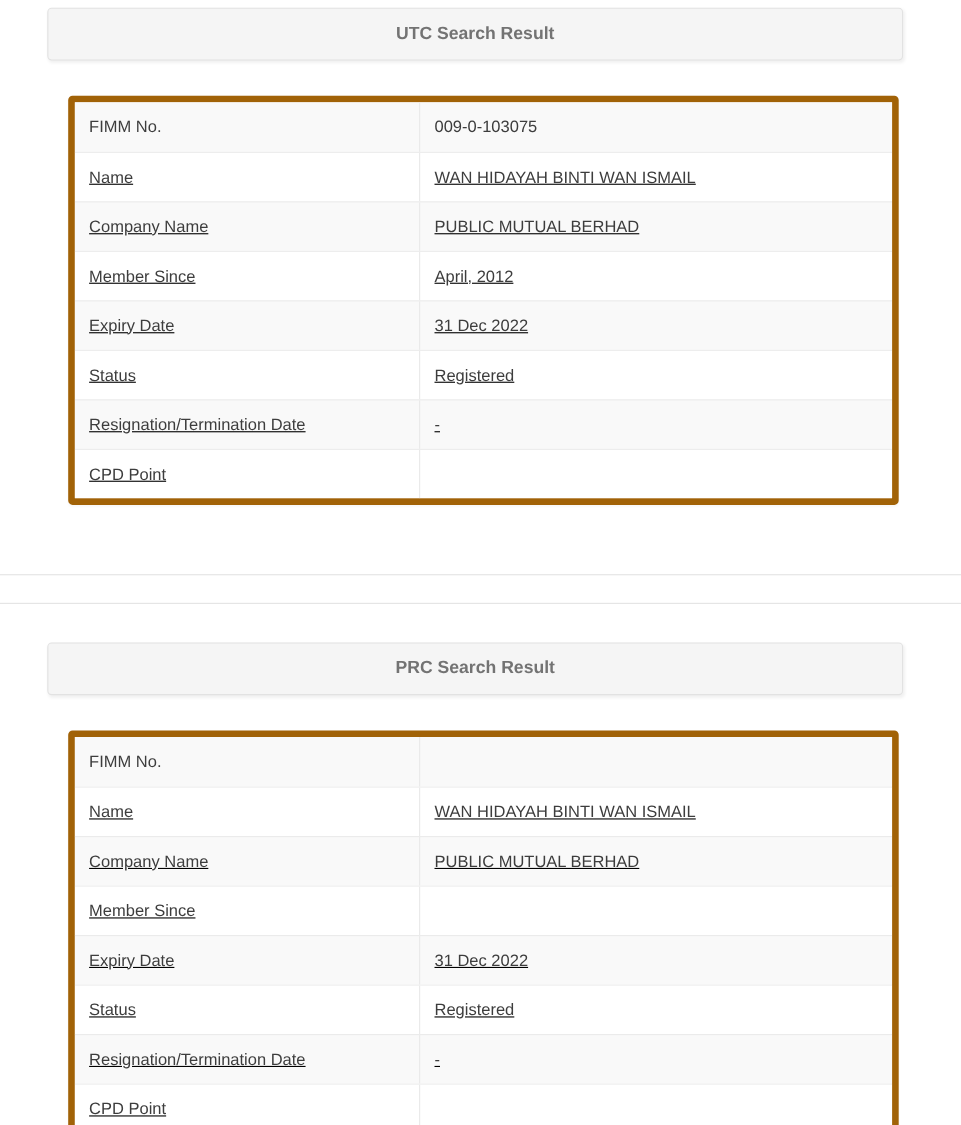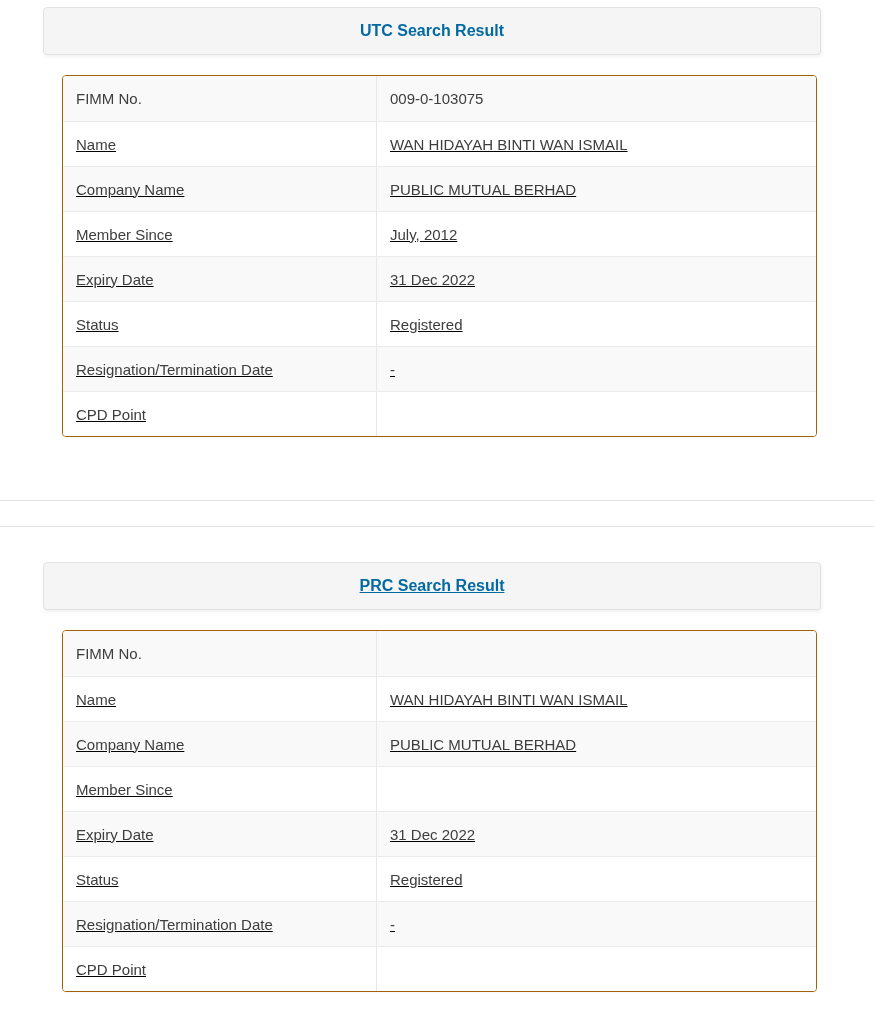--- a/index.html
+++ b/index.html
@@ -15,27 +15,27 @@
     margin: 0 53px 0 43px;
     background: #f5f5f5;
     border: 1px solid #e2e2e2;
     border-radius: 4px;
     box-shadow: 1px 2px 3px rgba(0,0,0,0.06);
     display: flex;
     align-items: center;
     justify-content: center;
     font-size: 16px;
     font-weight: bold;
-    color: #0369a1;
+    color: #737373;
   }
   .heading-utc { margin-top: 7px; }
-  .heading-prc { margin-top: 35px; text-decoration: underline; }
+  .heading-prc { margin-top: 35px; }
   .result-table {
-    margin: 20px 57px 0 62px;
-    border: 1px solid #a16207;
+    margin: 32px 57px 0 62px;
+    border: 6px solid #a16207;
     border-radius: 4px;
     overflow: hidden;
     background: #ffffff;
     box-shadow: 0 1px 2px rgba(0,0,0,0.03);
   }
   .table-row {
     display: grid;
     grid-template-columns: 314px 1fr;
     min-height: 45px;
   }
@@ -74,21 +74,21 @@
   <div class="table-row">
     <div class="cell label">Name</div>
     <div class="cell value">WAN HIDAYAH BINTI WAN ISMAIL</div>
   </div>
   <div class="table-row">
     <div class="cell label">Company Name</div>
     <div class="cell value">PUBLIC MUTUAL BERHAD</div>
   </div>
   <div class="table-row">
     <div class="cell label">Member Since</div>
-    <div class="cell value">July, 2012</div>
+    <div class="cell value">April, 2012</div>
   </div>
   <div class="table-row">
     <div class="cell label">Expiry Date</div>
     <div class="cell value">31 Dec 2022</div>
   </div>
   <div class="table-row">
     <div class="cell label">Status</div>
     <div class="cell value">Registered</div>
   </div>
   <div class="table-row">

